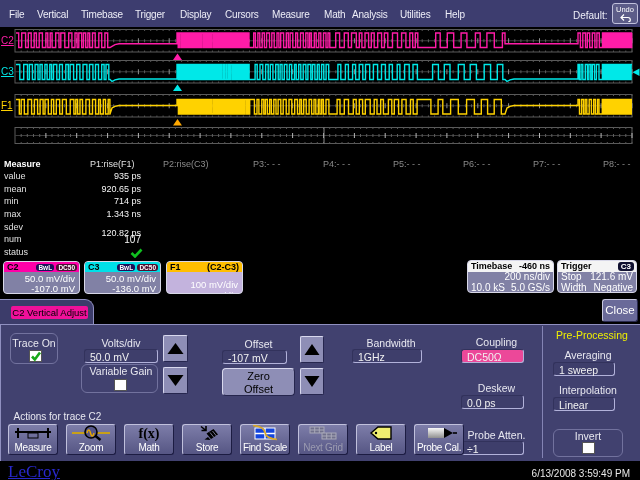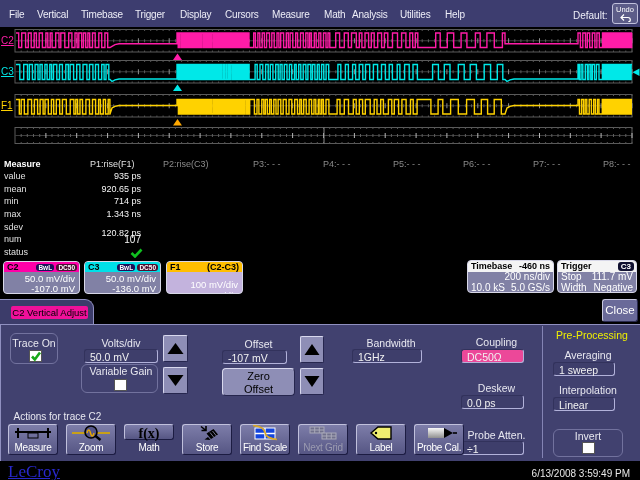--- a/index.html
+++ b/index.html
@@ -113,21 +113,21 @@
       <div style="text-align:right">200 ns/div</div>
       <div><span>10.0 kS</span><span style="float:right">5.0 GS/s</span></div>
     </div>
   </div>
 <div class="abs" style="left:557px;top:260px;width:80px;height:33px;border:1px solid #d8d8e8;border-radius:4px;overflow:hidden;background:#8181a5">
 <div style="height:11px;background:#f4f4f4;position:relative">
       <span style="position:absolute;left:3px;top:0px;color:#000;font-size:9px;font-weight:bold">Trigger</span>
       <span style="position:absolute;right:2px;top:1px;background:#101030;color:#fff;font-size:8px;font-weight:bold;border-radius:3px;padding:0 3px">C3</span>
     </div>
 <div style="font-size:10px;line-height:10.5px;color:#fff;padding:0 3px">
-      <div><span>Stop</span><span style="float:right">111.7 mV</span></div>
+      <div><span>Stop</span><span style="float:right">121.6 mV</span></div>
       <div><span>Width</span><span style="float:right">Negative</span></div>
     </div>
   </div>
 <div class="abs" style="left:0;top:299px;width:94px;height:26px;background:#3c3c6a;border-top:1px solid #9090c0;border-right:1px solid #9090c0;border-radius:0 9px 0 0"></div>
 <div class="abs" style="left:11px;top:306px;width:77px;height:13px;background:#f0109a;border-radius:2px;color:#000;font-size:9.5px;line-height:13px;text-align:center">C2 Vertical Adjust</div>
 <div class="abs" style="left:602px;top:299px;width:36px;height:23px;background:#6a6a99;border:1px solid;border-color:#c8c8e0 #2a2a50 #2a2a50 #c8c8e0;border-radius:3px;color:#fff;font-size:11.5px;line-height:21px;text-align:center">Close</div>
 <div class="abs" style="left:0;top:324px;width:640px;height:137px;background:#41416f;border-top:1px solid #9090c0;border-left:1px solid #9090c0"></div>
 <div class="abs" style="left:10px;top:333px;width:48px;height:31px;border:1px solid #72729e;border-radius:6px"></div>
 <div class="abs" style="left:6px;top:336.5px;width:56px;text-align:center;font-size:10.5px;color:#e8e8f0">Trace On</div>
 <div class="abs" style="left:29px;top:350px;width:13px;height:12px;background:#fff;border:1px solid #555">
@@ -182,21 +182,21 @@
   </div>
 <div class="abs" style="left:66px;top:424px;width:50px;height:31px;background:linear-gradient(#7d7da9,#565684);border:1px solid;border-color:#c0c0dc #1c1c42 #1c1c42 #c0c0dc;border-radius:3px">
     <div style="height:17px;text-align:center"><svg width="44" height="16" viewBox="0 0 44 16">
         <path d="M3 8h38" stroke="#c8a018" stroke-width="2"></path>
         <circle cx="22" cy="7" r="6" fill="#56568a" stroke="#000" stroke-width="1.6"></circle>
         <path d="M18 8c1-4 2.5-4 3.5 0s2.5 4 3.5 0" stroke="#e8a800" stroke-width="1.4" fill="none"></path>
         <path d="M26.5 11l5 4" stroke="#000" stroke-width="2.4"></path>
       </svg></div>
     <div style="text-align:center;font-size:10px;letter-spacing:-0.3px;color:#fff;line-height:12px;white-space:nowrap">Zoom</div>
   </div>
-<div class="abs" style="left:124px;top:424px;width:50px;height:16px;background:linear-gradient(#7d7da9,#565684);border:1px solid;border-color:#c0c0dc #1c1c42 #1c1c42 #c0c0dc;border-radius:3px">
+<div class="abs" style="left:124px;top:424px;width:50px;height:31px;background:linear-gradient(#7d7da9,#565684);border:1px solid;border-color:#c0c0dc #1c1c42 #1c1c42 #c0c0dc;border-radius:3px">
     <div style="height:17px;text-align:center"><svg width="44" height="16" viewBox="0 0 44 16">
         <text x="22" y="13" font-size="14" font-weight="bold" font-family="Liberation Serif" text-anchor="middle" fill="#000">f(x)</text>
       </svg></div>
     <div style="text-align:center;font-size:10px;letter-spacing:-0.3px;color:#fff;line-height:12px;white-space:nowrap">Math</div>
   </div>
 <div class="abs" style="left:182px;top:424px;width:50px;height:31px;background:linear-gradient(#7d7da9,#565684);border:1px solid;border-color:#c0c0dc #1c1c42 #1c1c42 #c0c0dc;border-radius:3px">
     <div style="height:17px;text-align:center"><svg width="44" height="16" viewBox="0 0 44 16">
         <path d="M16 1.5l5 4m0-4.5v4.5h-4.5" fill="none" stroke="#000" stroke-width="1.6"></path>
         <path d="M21.5 8.5l7-4.5 4.5 5.5-7 4.5z" fill="#000"></path>
         <path d="M25 7.5l4 5M27.5 6l4 5" stroke="#9090b0" stroke-width="0.8"></path>

